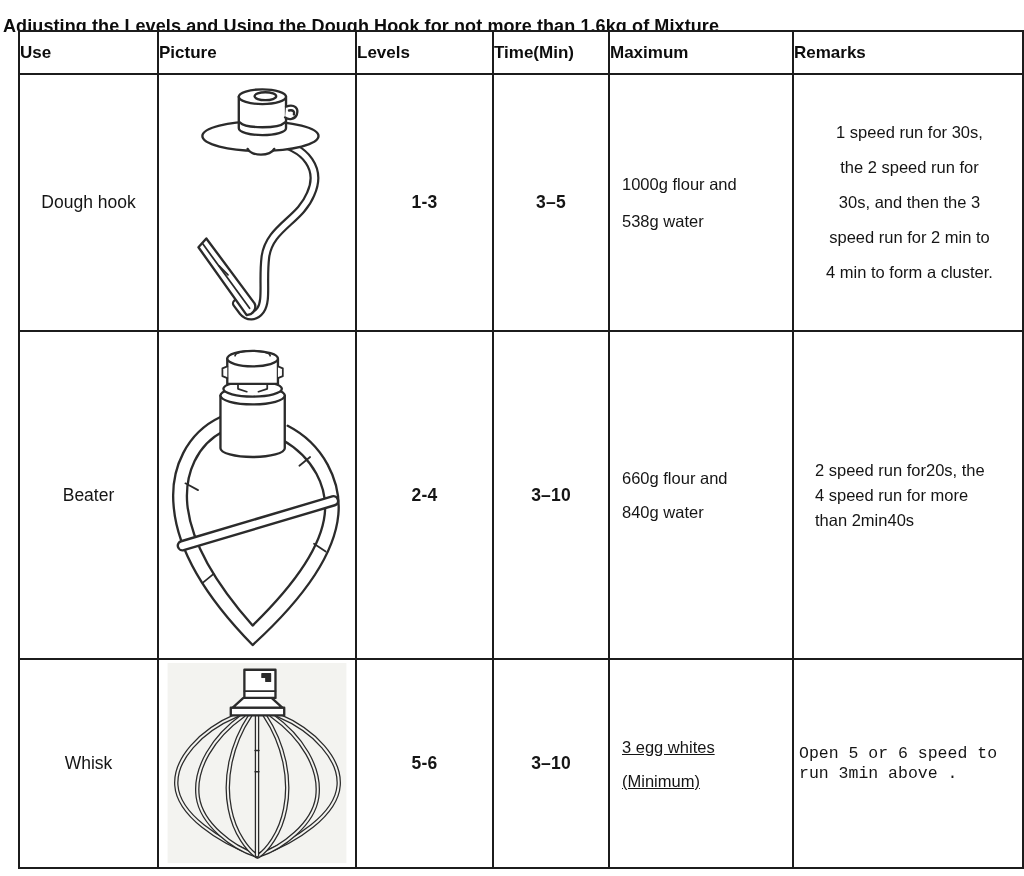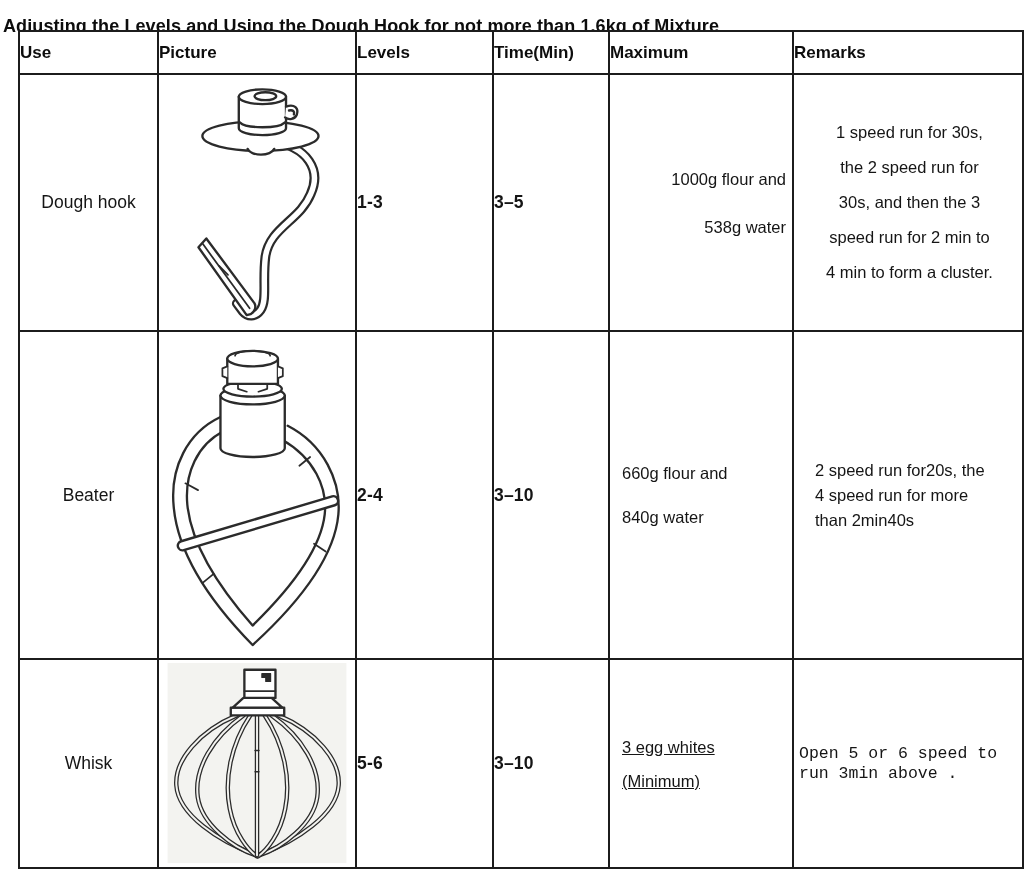--- a/index.html
+++ b/index.html
@@ -41,34 +41,35 @@
     height: 43px;
     color: #0d0d0d;
   }
   tr.r1 { height: 257px; }
   tr.r2 { height: 328px; }
   tr.r3 { height: 209px; }
   td.c-use { text-align: center; font-size: 17.5px; border-radius: 32px; }
   td.c-pic { text-align: center; padding: 0; }
   td.c-pic svg { display: block; margin: 0 auto; }
   td.c-lv, td.c-tm {
+    text-align: center;
     font-weight: bold;
     font-size: 17.5px;
     letter-spacing: 0.2px;
   }
   td.c-max, td.c-rem {
     text-align: left;
     white-space: pre-line;
     font-size: 16.5px;
     padding-left: 12px;
     padding-right: 6px;
   }
-  tr.r1 td.c-max { line-height: 48px; text-align: right; }
+  tr.r1 td.c-max { line-height: 37px; }
   tr.r1 td.c-rem { line-height: 35px; padding-left: 9px; text-align: center; }
-  tr.r2 td.c-max { line-height: 44px; border-radius: 14px; }
+  tr.r2 td.c-max { line-height: 34px; border-radius: 14px; }
   tr.r2 td.c-rem { line-height: 25px; padding-left: 21px; margin-left: 36px; }
   tr.r3 td.c-max { line-height: 34px; text-decoration: underline; }
   tr.r3 td.c-rem { line-height: 20px; padding-left: 5px; font-family: Liberation Mono, monospace; }
   .lineart { stroke: #2b2b2b; fill: none; stroke-width: 2.4; stroke-linecap: round; stroke-linejoin: round; }
 </style>
 </head>
 <body>
 
 <div class="page-title">Adjusting the Levels and Using the Dough Hook for not more than 1.6kg of Mixture</div>
 

